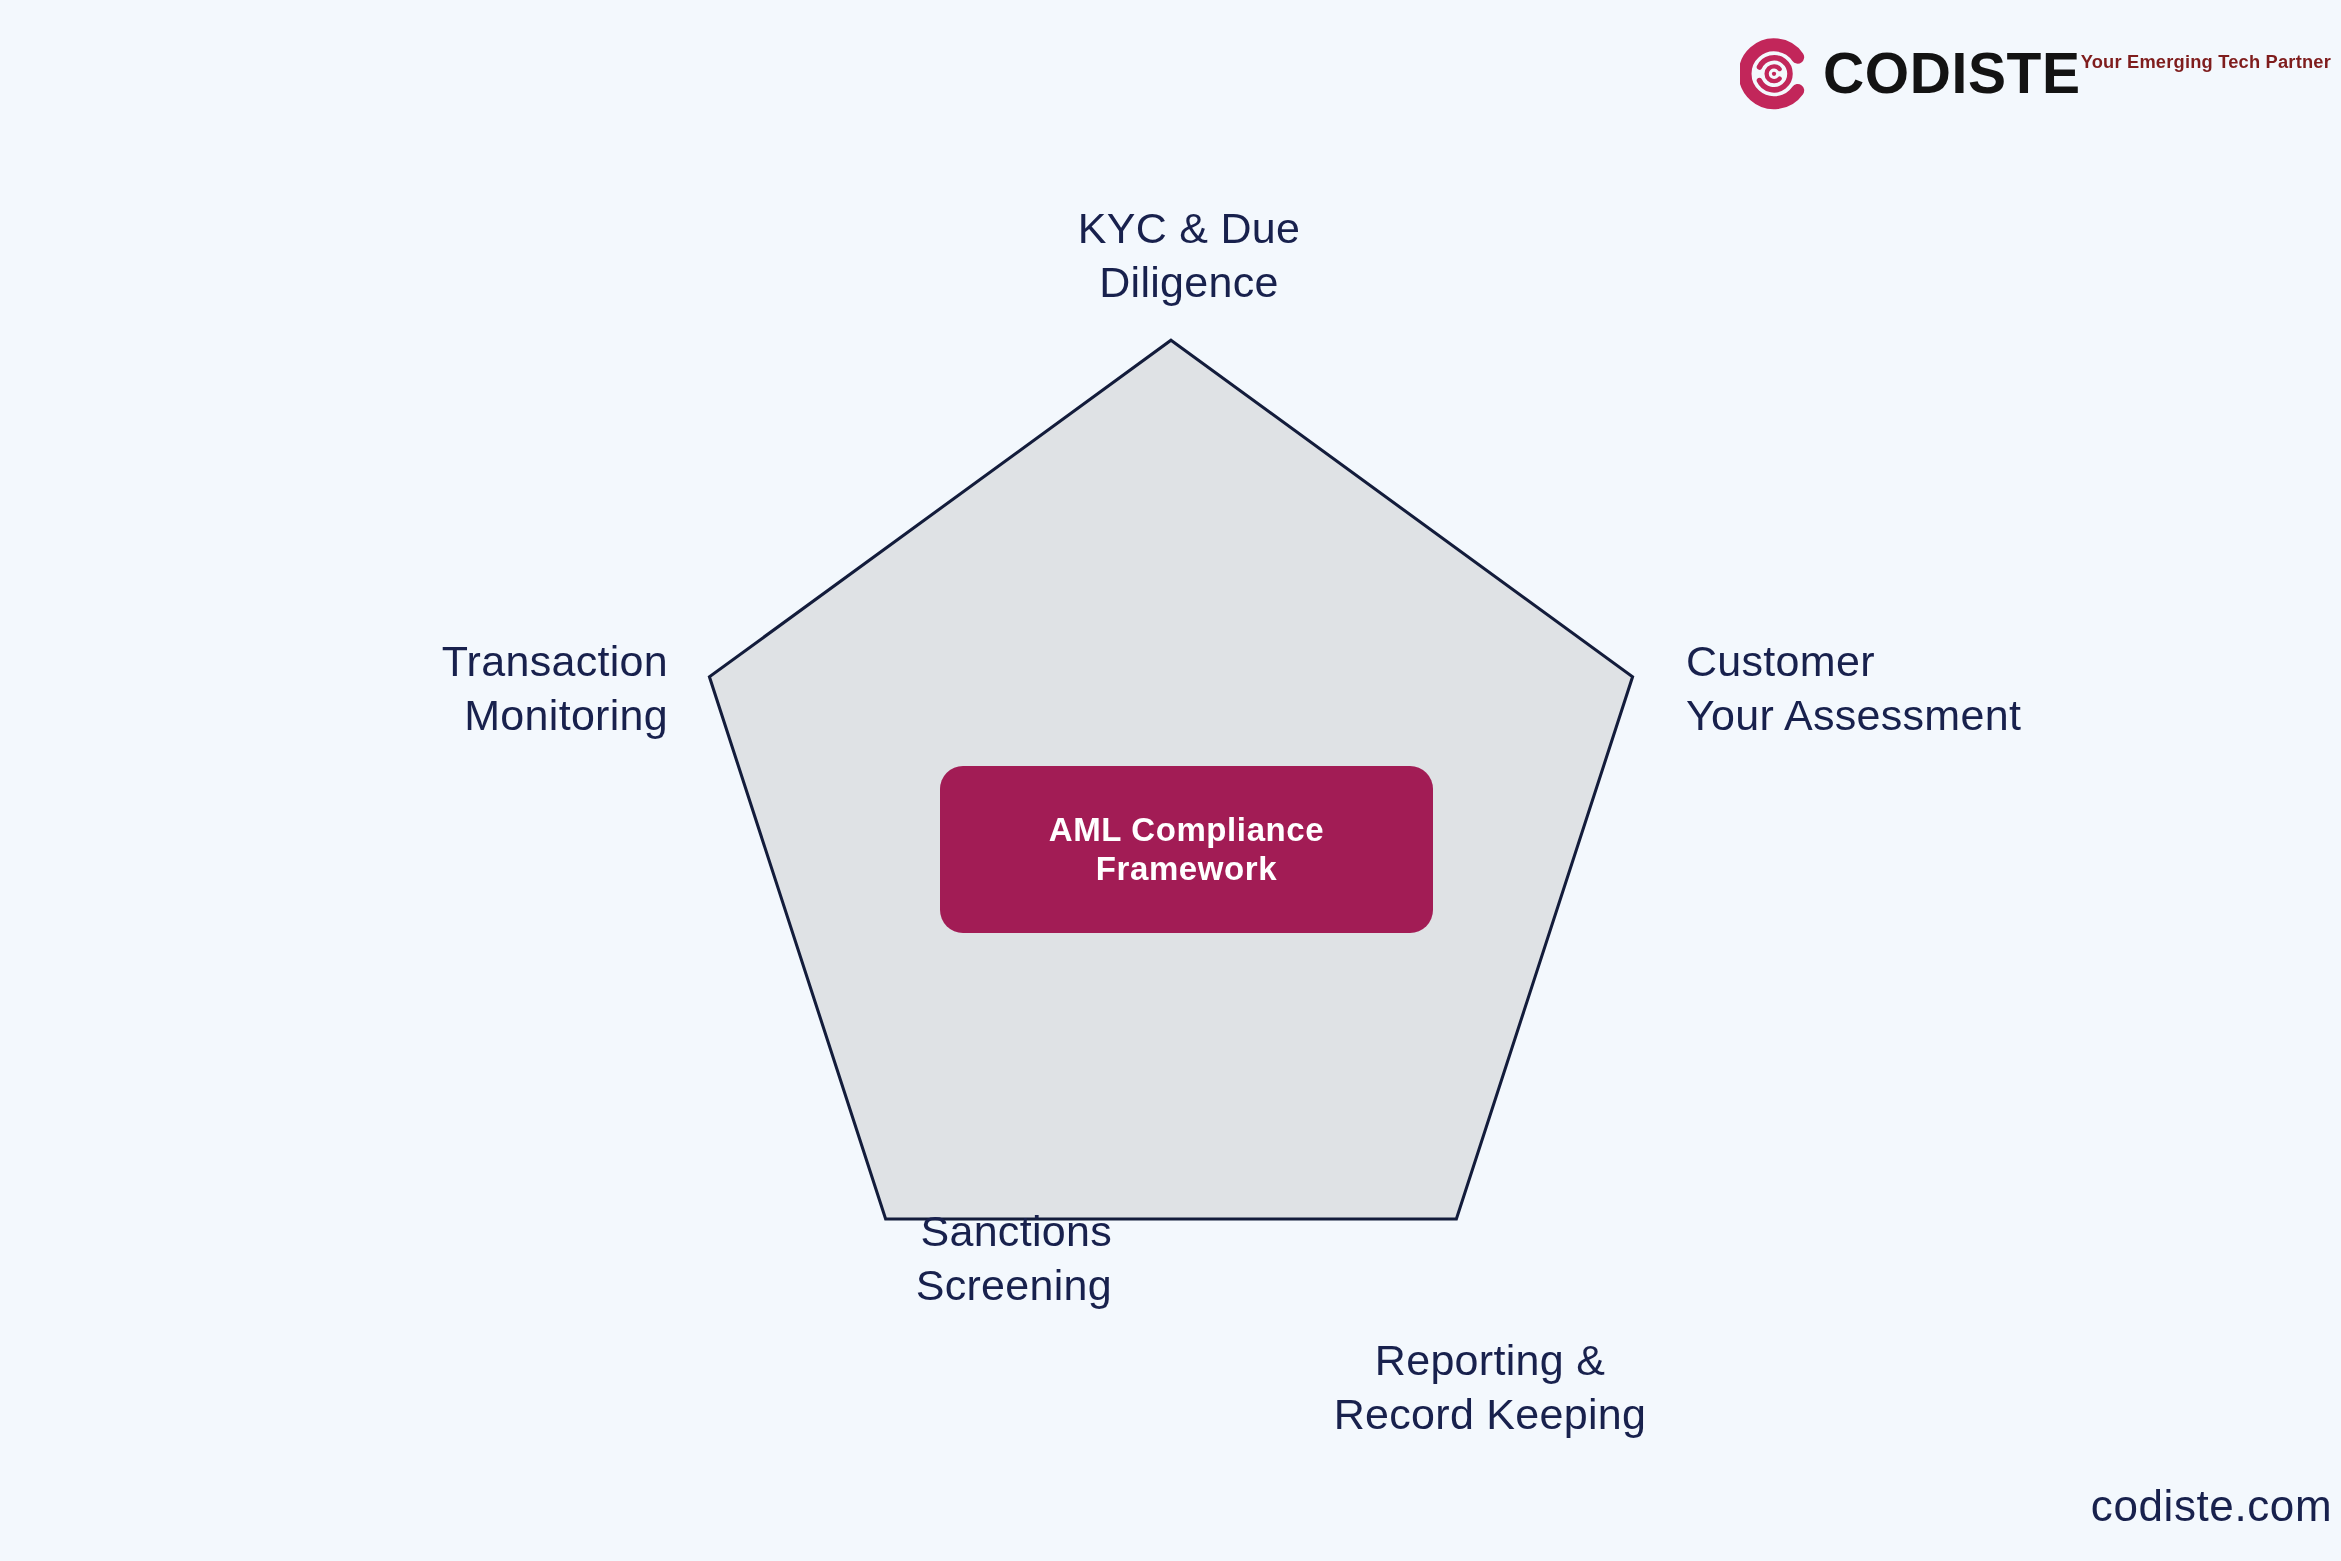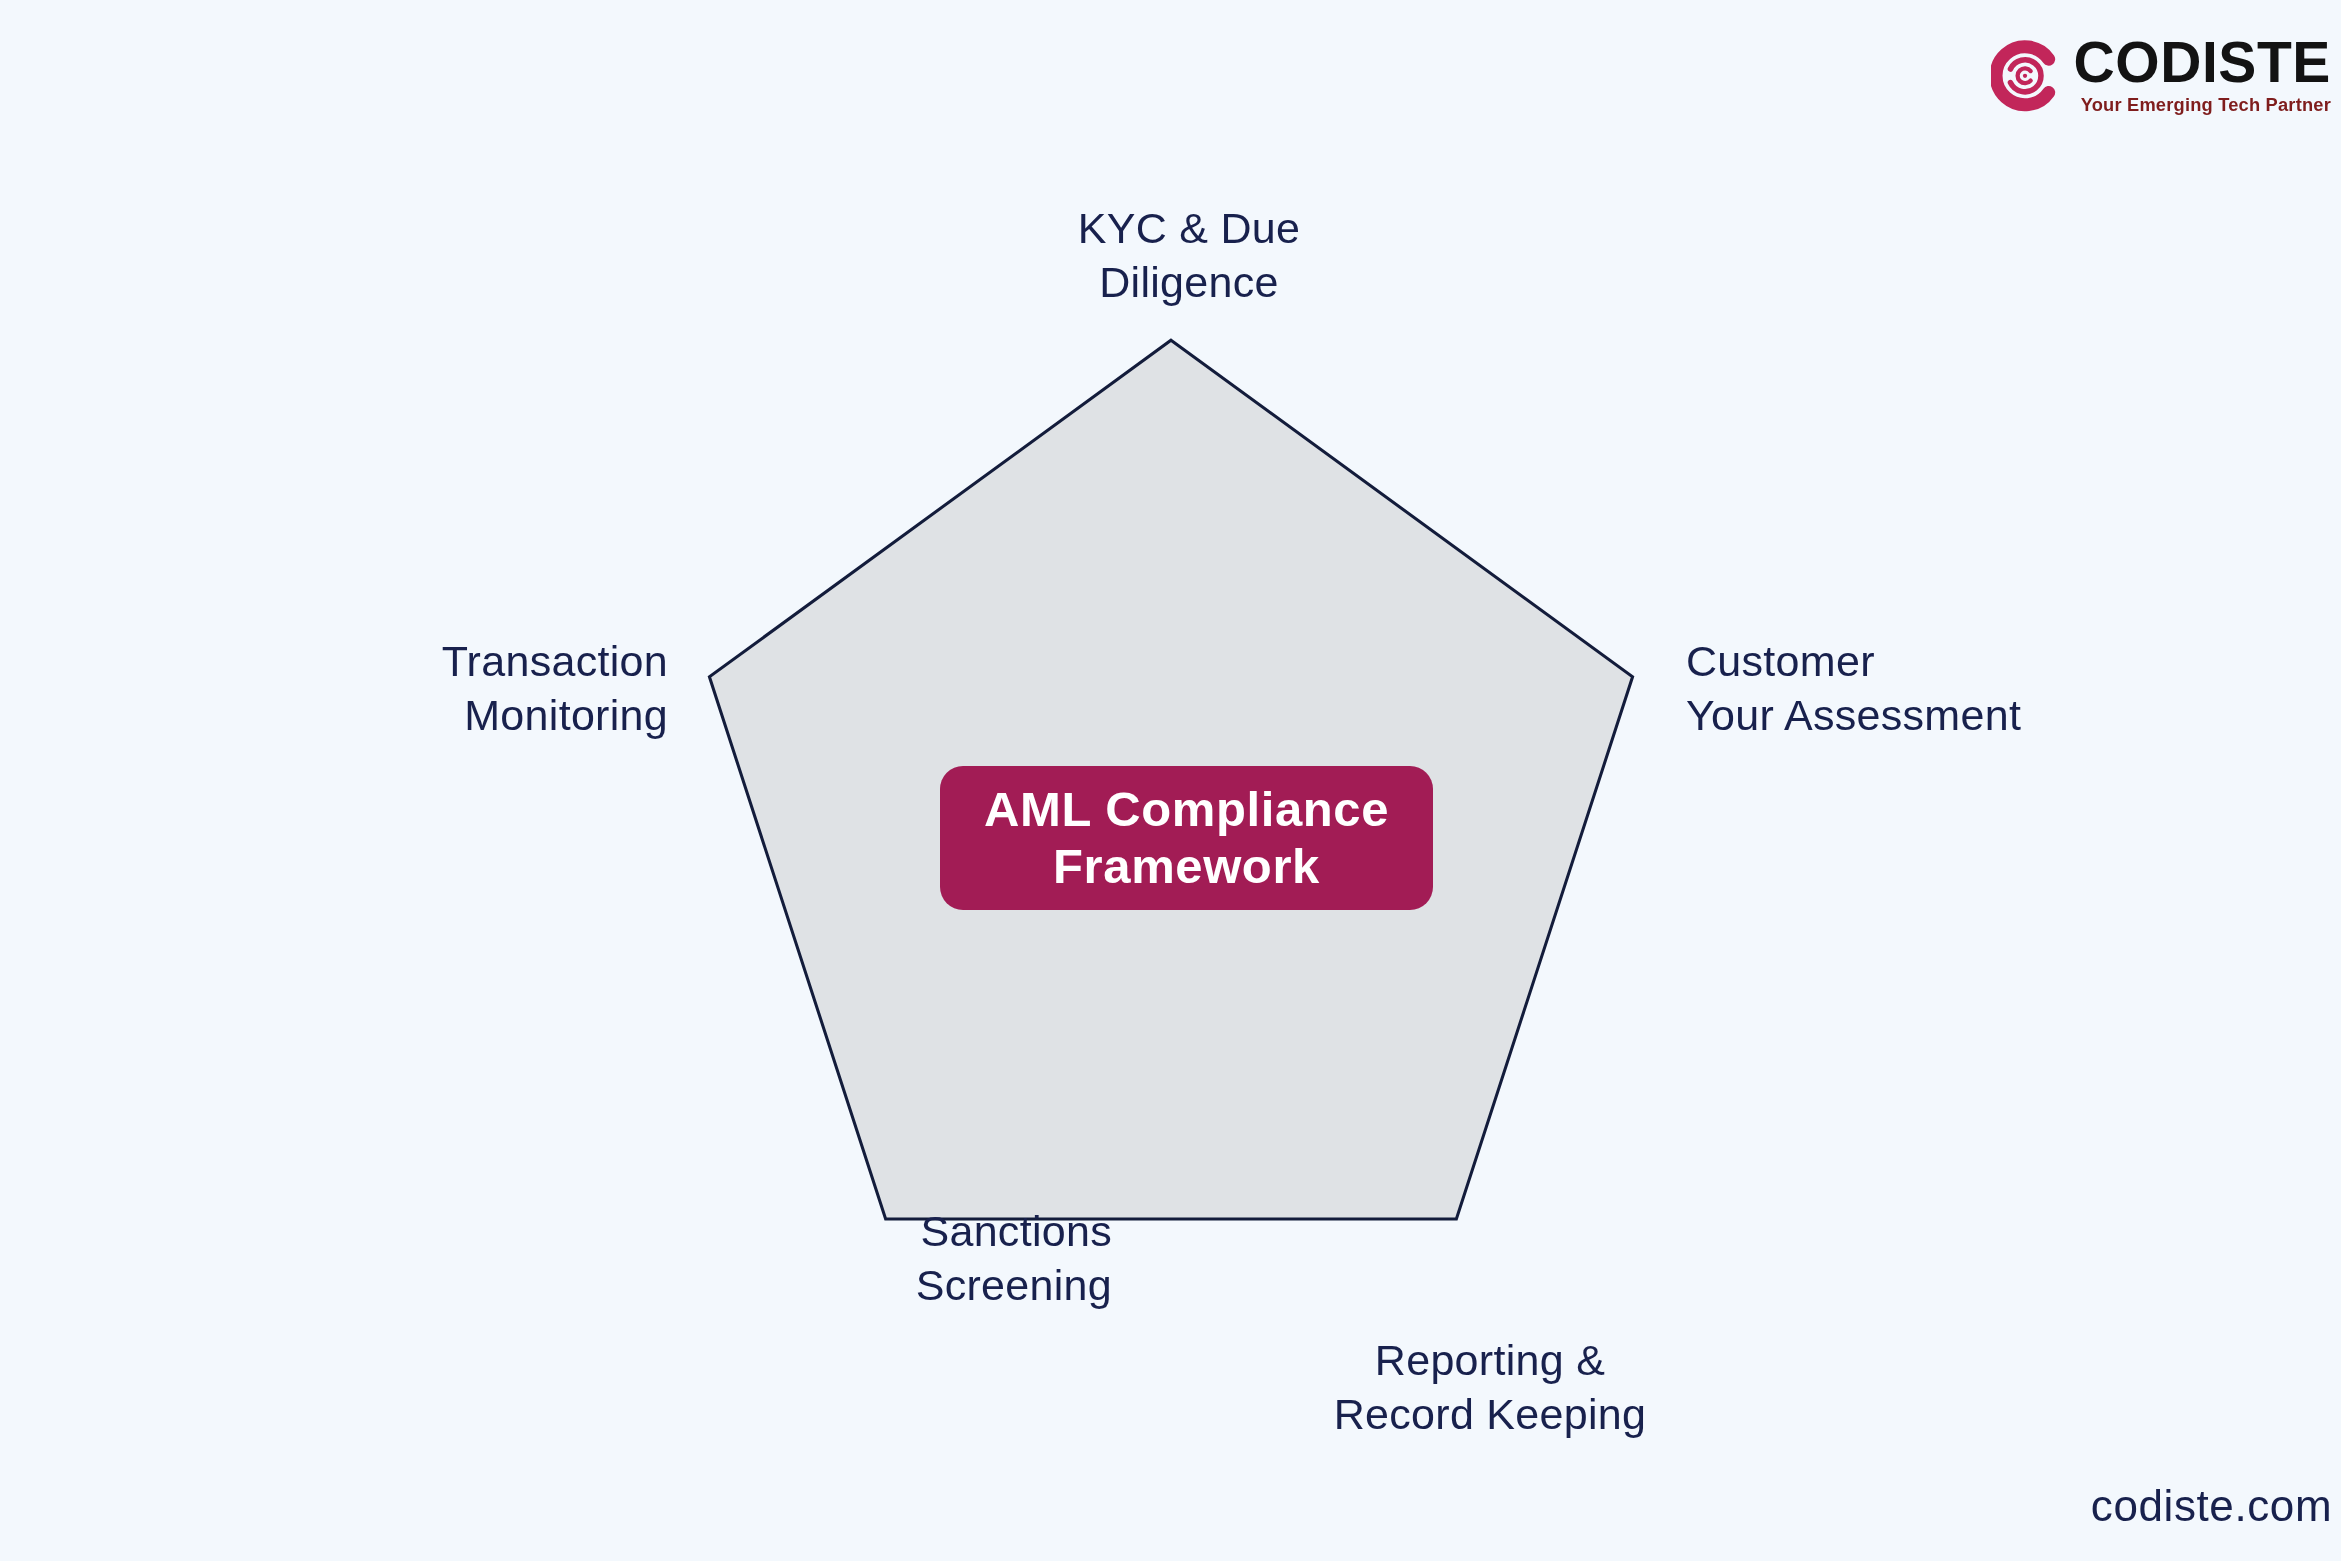--- a/index.html
+++ b/index.html
@@ -31,29 +31,29 @@
     stroke-width: 5;
     stroke-linejoin: miter;
   }
 
   
   .center-badge {
     position: absolute;
     left: 940px;
     top: 766px;
     width: 493px;
-    height: 144px;
+    height: 167px;
     background: var(--badge_bg, #A21C55);
     border-radius: 23px;
     display: flex;
     align-items: center;
     justify-content: center;
     text-align: center;
     color: var(--badge_text, #FFFFFF);
-    font-size: 49px;
+    font-size: 33px;
     line-height: 1.17;
     font-weight: 700;
     letter-spacing: 0.6px;
     white-space: pre-line;
   }
 
   
   .node-label {
     position: absolute;
     color: var(--label_text, #18214D);
@@ -79,22 +79,21 @@
     align-items: center;
     gap: 14.6px;
   }
   .brand-mark {
     width: 68px;
     height: 77px;
     flex: 0 0 auto;
   }
   .brand-text-col {
     display: flex;
-    flex-direction: column;
-    align-items: flex-end;
+    align-items: flex-start;
   }
   .brand-name {
     color: #131313;
     font-size: 57px;
     font-weight: 800;
     line-height: 0.95;
     letter-spacing: 0.6px;
   }
   .brand-tagline {
     color: #7f1d1d;

